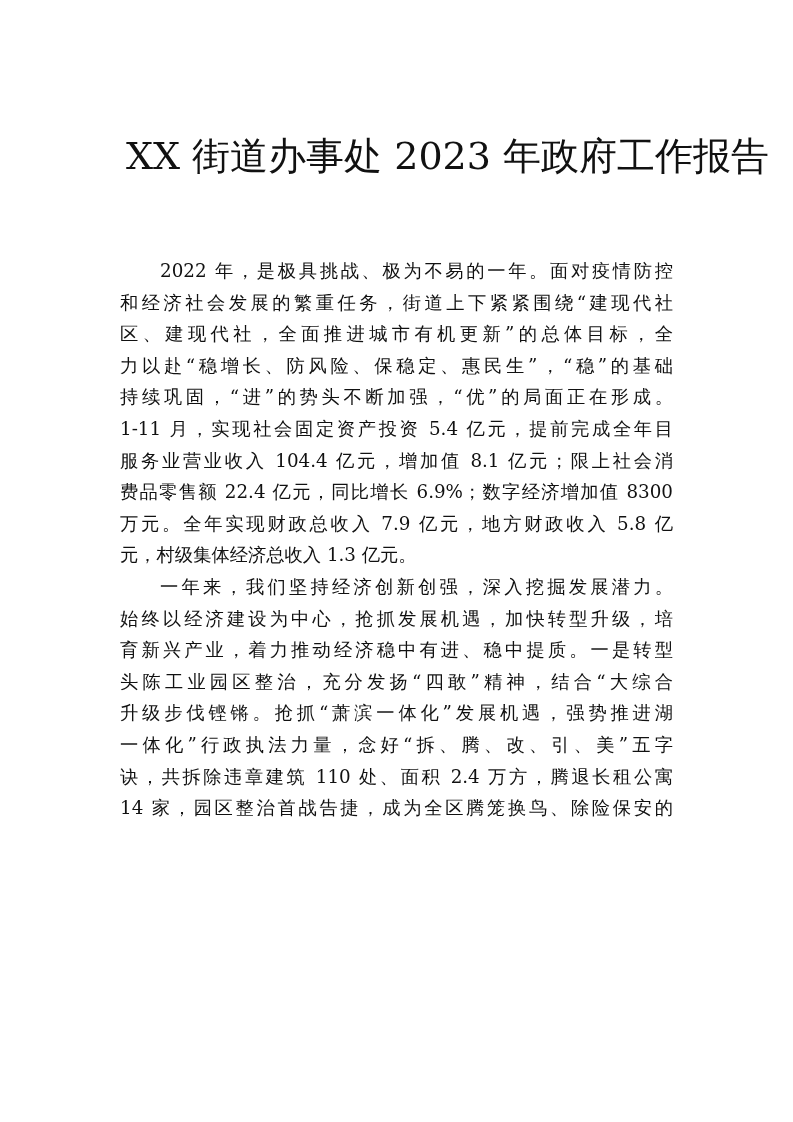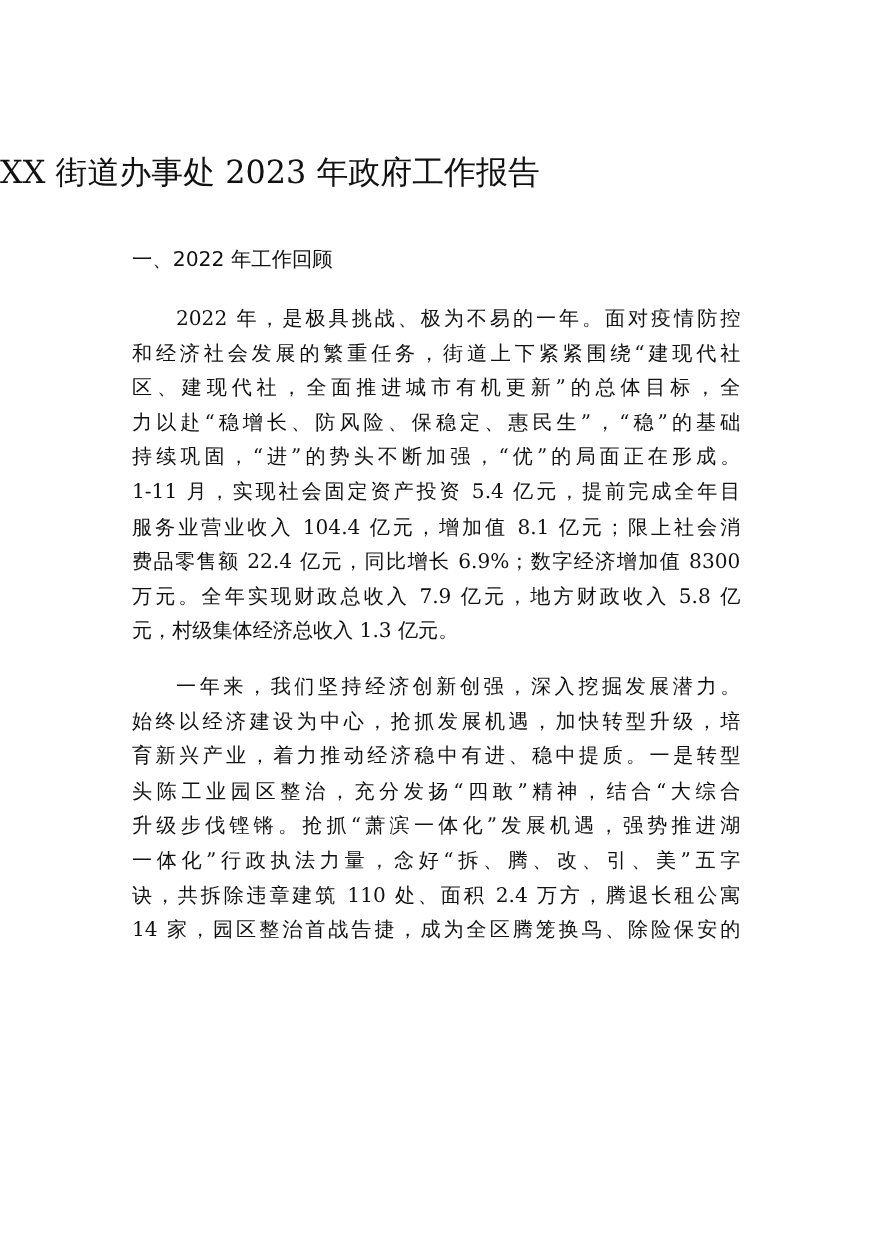--- a/index.html
+++ b/index.html
@@ -19,23 +19,23 @@
     left: 0; top: 0;
     width: 793px;
     height: 1122px;
     background: #ffffff;
   }
   .title {
     position: absolute;
     left: 0;
     width: 769px;
     top: 136px;
-    text-align: left;
+    text-align: right;
     font-family: "DejaVu Serif", "Liberation Serif", serif;
-    font-size: 29px;
+    font-size: 38px;
     line-height: 40px;
     color: #111;
     letter-spacing: 0px;
     white-space: nowrap;
   }
   .heading {
     position: absolute;
     left: 120px;
     top: 222px;
     font-family: "DejaVu Sans", "Liberation Sans", sans-serif;
@@ -57,34 +57,32 @@
     font-family: "DejaVu Serif", "Liberation Serif", serif;
     font-size: 18.3px;
     color: #111;
     white-space: nowrap;
     text-align: justify;
     text-align-last: justify;
     letter-spacing: 0;
   }
   .line.indent {
     padding-left: 40px;
-    margin-top: 19px;
   }
   .line.last {
     text-align-last: left;
   }
 </style>
 </head>
 <body>
 
 <div class="page">
 
   <div class="title">XX 街道办事处 2023 年政府工作报告</div>
 
-  <div class="heading">一、2022 年工作回顾</div>
 
   <div class="body">
 
     <span class="line indent">2022 年，是极具挑战、极为不易的一年。面对疫情防控</span>
     <span class="line">和经济社会发展的繁重任务，街道上下紧紧围绕“建现代社</span>
     <span class="line">区、建现代社，全面推进城市有机更新”的总体目标，全</span>
     <span class="line">力以赴“稳增长、防风险、保稳定、惠民生”，“稳”的基础</span>
     <span class="line">持续巩固，“进”的势头不断加强，“优”的局面正在形成。</span>
     <span class="line">1-11 月，实现社会固定资产投资 5.4 亿元，提前完成全年目</span>
     <span class="line">服务业营业收入 104.4 亿元，增加值 8.1 亿元；限上社会消</span>

